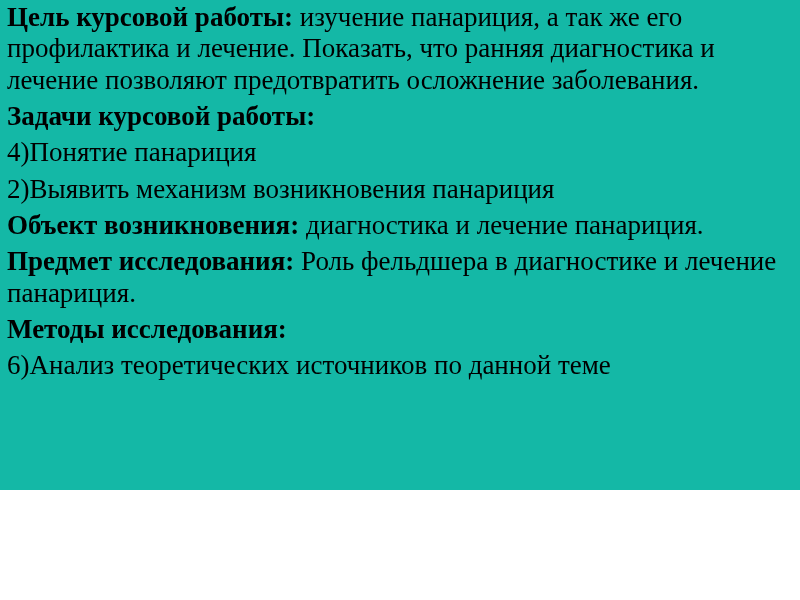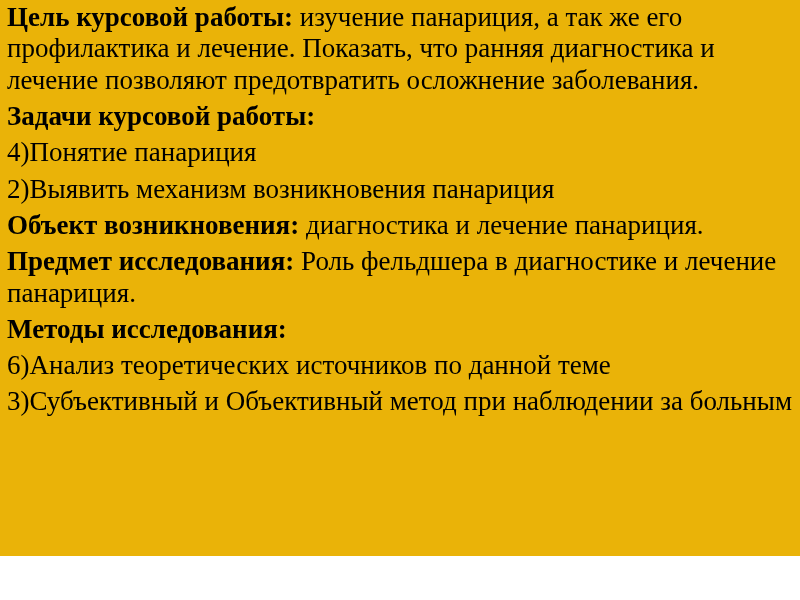--- a/index.html
+++ b/index.html
@@ -3,22 +3,22 @@
 <meta charset="utf-8">
 <style>
   html, body {
     margin: 0;
     padding: 0;
     background: #ffffff;
   }
   .slide {
     position: relative;
     width: 800px;
-    height: 556px;
-    background: #eab308;
+    height: 490px;
+    background: #14b8a6;
     overflow: hidden;
     box-sizing: border-box;
     padding: 2px 1px 16px 7px;
     font-family: "Liberation Serif", "DejaVu Serif", serif;
     font-size: 27px;
     line-height: 1.16;
     color: #000000;
     -webkit-font-smoothing: antialiased;
   }
   .slide p {
@@ -44,14 +44,13 @@
 
   <p><span class="lead">Объект возникновения:</span><span> диагностика и лечение панариция.</span></p>
 
   <p><span class="lead">Предмет исследования:</span><span> Роль фельдшера в диагностике и лечение панариция.</span></p>
 
   <p><span class="lead">Методы исследования:</span><span></span></p>
 
   <p><span>6)Анализ теоретических источников по данной теме</span></p>
 
 
-  <p><span>3)Субъективный и Объективный метод при наблюдении за больным</span></p>
 </div>
 
 </body></html>

